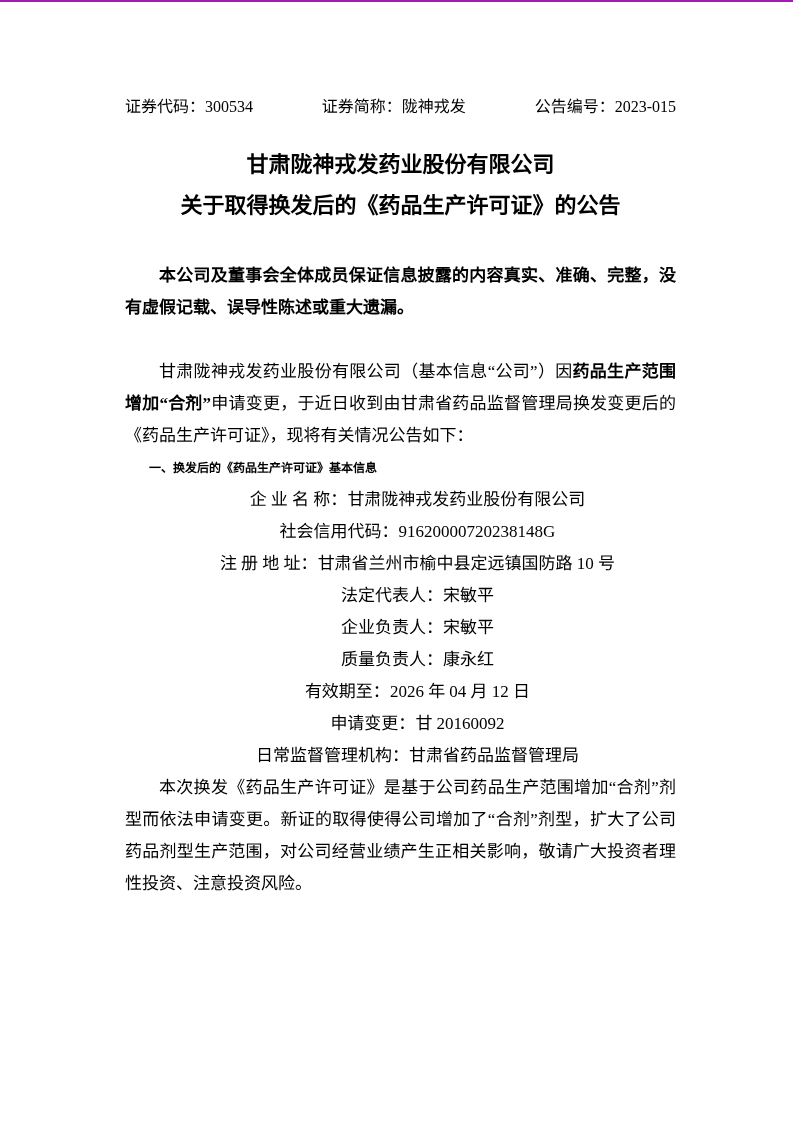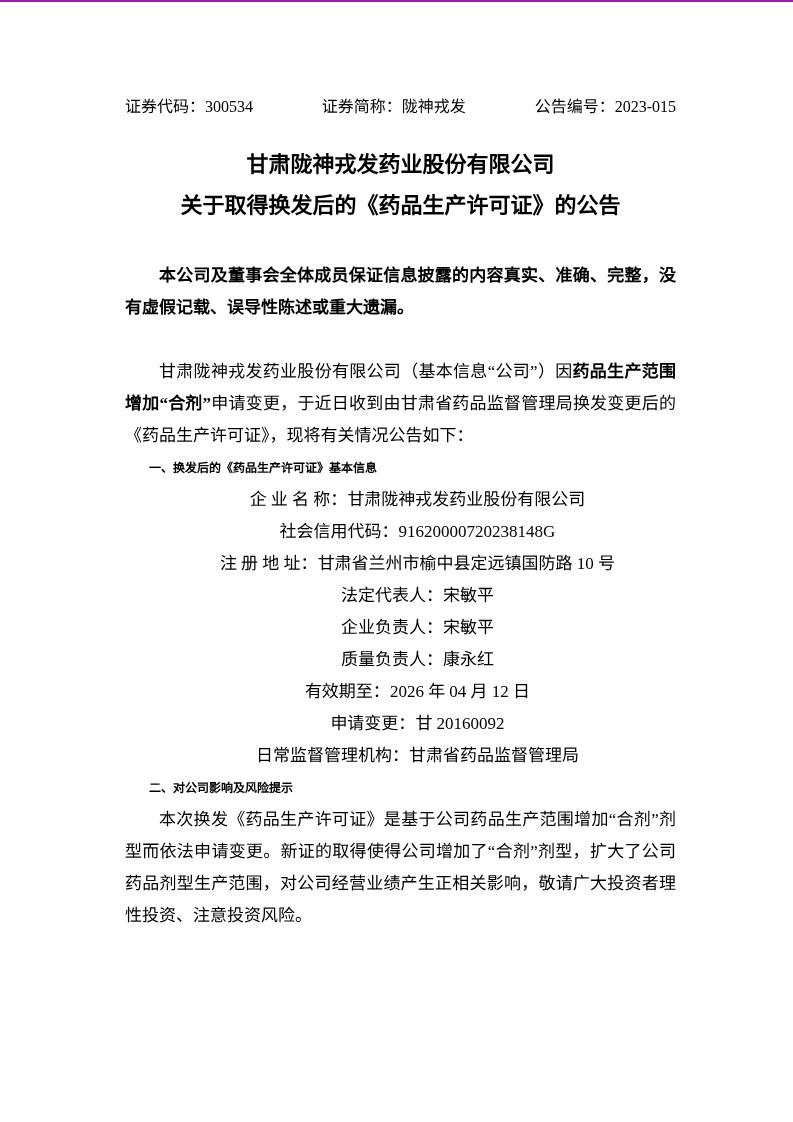--- a/index.html
+++ b/index.html
@@ -103,18 +103,17 @@
     <p class="field-row"><span>注 册 地 址：</span><span>甘肃省兰州市榆中县定远镇国防路 10 号</span></p>
     <p class="field-row"><span>法定代表人：</span><span>宋敏平</span></p>
     <p class="field-row"><span>企业负责人：</span><span>宋敏平</span></p>
     <p class="field-row"><span>质量负责人：</span><span>康永红</span></p>
 
 
     <p class="field-row"><span>有效期至：</span><span>2026 年 04 月 12 日</span></p>
     <p class="field-row"><span>申请变更：</span><span>甘 20160092</span></p>
     <p class="field-row"><span>日常监督管理机构：</span><span>甘肃省药品监督管理局</span></p>
 
-    <h2 class="section-heading">二、对公司影响及风险提示</h2>
 
     <p class="para">本次换发《药品生产许可证》是基于公司药品生产范围增加“合剂”剂型而依法申请变更。新证的取得使得公司增加了“合剂”剂型，扩大了公司药品剂型生产范围，对公司经营业绩产生正相关影响，敬请广大投资者理性投资、注意投资风险。</p>
 
   </div>
 </div>
 
 </body></html>

